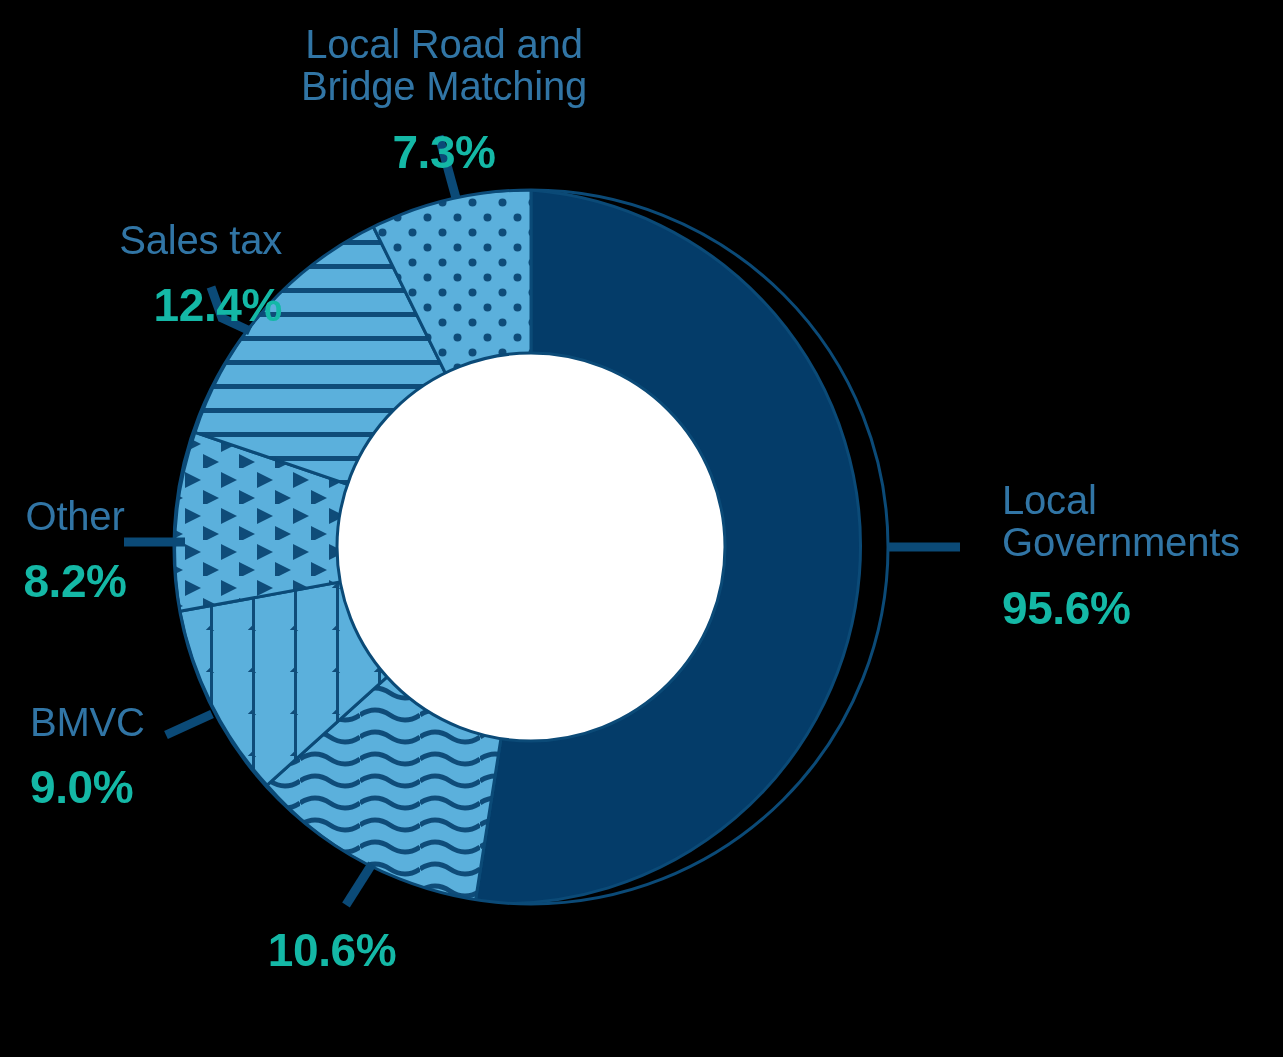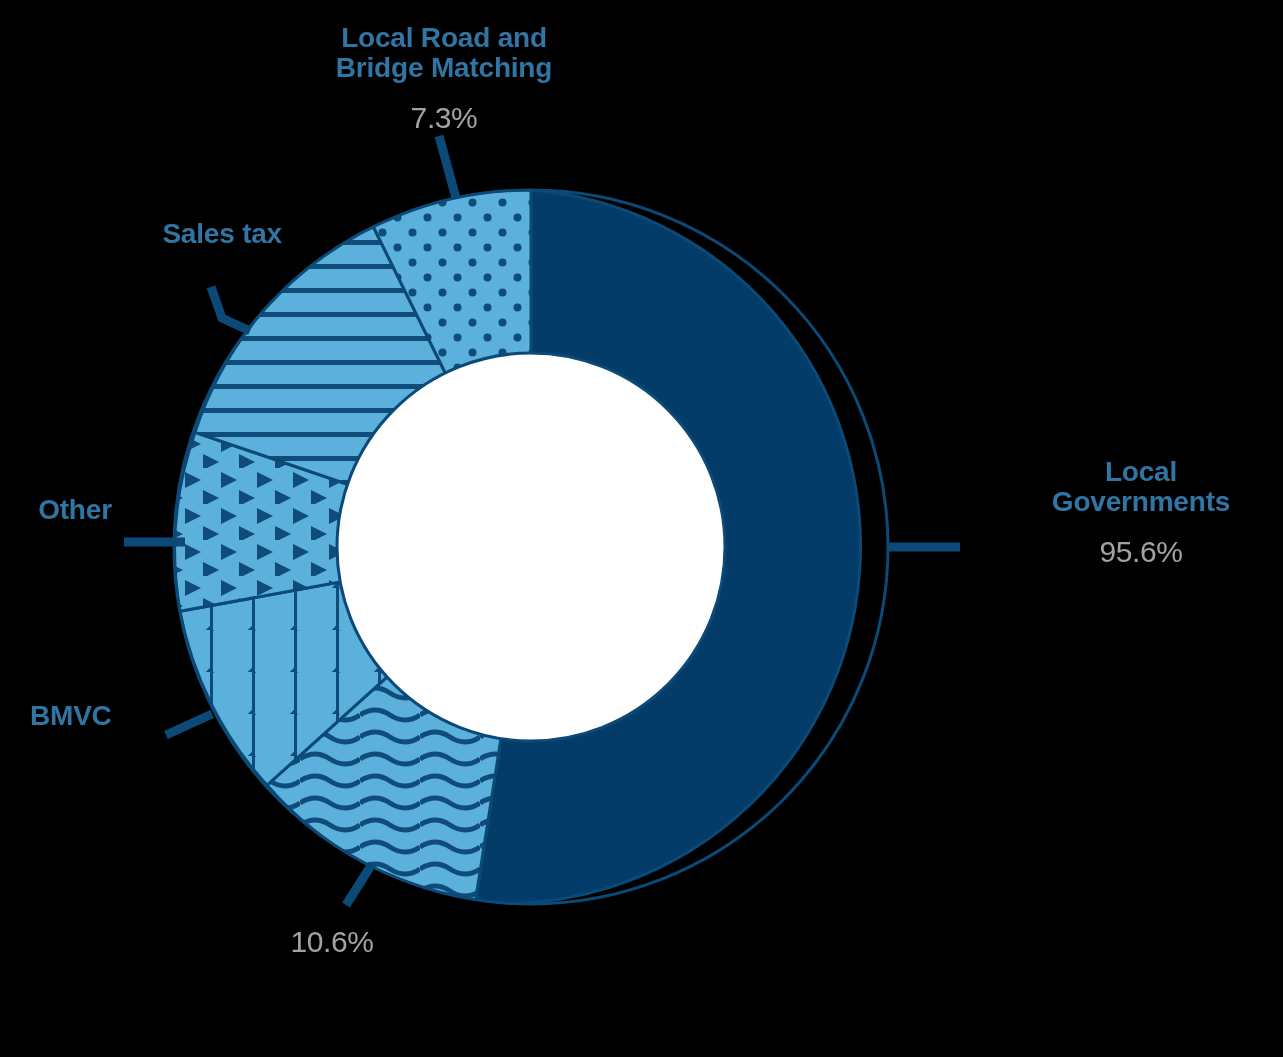--- a/index.html
+++ b/index.html
@@ -24,33 +24,33 @@
     display: block;
   }
   .callout {
     position: absolute;
     color: #3175A5;
     line-height: 1.06;
     white-space: pre-line;
   }
   .callout .name {
     display: block;
-    font-size: 28px;
-    font-weight: 700;
+    font-size: 40px;
+    font-weight: 400;
     letter-spacing: -0.2px;
   }
   .callout .pct {
     display: block;
-    font-size: 30px;
-    font-weight: 400;
-    color: #a3a3a3;
+    font-size: 46px;
+    font-weight: 700;
+    color: #14b8a6;
     letter-spacing: -0.4px;
     margin-top: 3px;
   }
-  .c-right  { left: 1002px; top: 440px; text-align: center; width: 278px; }
+  .c-right  { left: 1002px; top: 462px; text-align: left; width: 278px; }
   .c-top    { left: 290px;  top: 6px;   text-align: center; width: 308px; }
   .c-sales  { left: 62px;   top: 202px; text-align: right; width: 220px; }
   .c-other  { left: 2px;    top: 478px; text-align: center; width: 146px; }
   .c-bmvc   { left: 30px;   top: 684px; text-align: left; width: 160px; }
   .c-mvh    { left: 182px;  top: 906px; text-align: center; width: 300px; }
 </style>
 </head>
 <body>
 
 <div id="stage">
@@ -127,27 +127,30 @@
   </div>
 
   <div class="callout c-top">
     <span class="name">Local Road and
 Bridge Matching</span>
     <span class="pct">7.3%</span>
   </div>
 
   <div class="callout c-sales">
     <span class="name">Sales tax</span>
+    <span class="pct">12.4%</span>
   </div>
 
   <div class="callout c-other">
     <span class="name">Other</span>
+    <span class="pct">8.2%</span>
   </div>
 
   <div class="callout c-bmvc">
     <span class="name">BMVC</span>
+    <span class="pct">9.0%</span>
   </div>
 
   <div class="callout c-mvh">
     <span class="pct">10.6%</span>
   </div>
 
 </div>
 
 </body></html>

